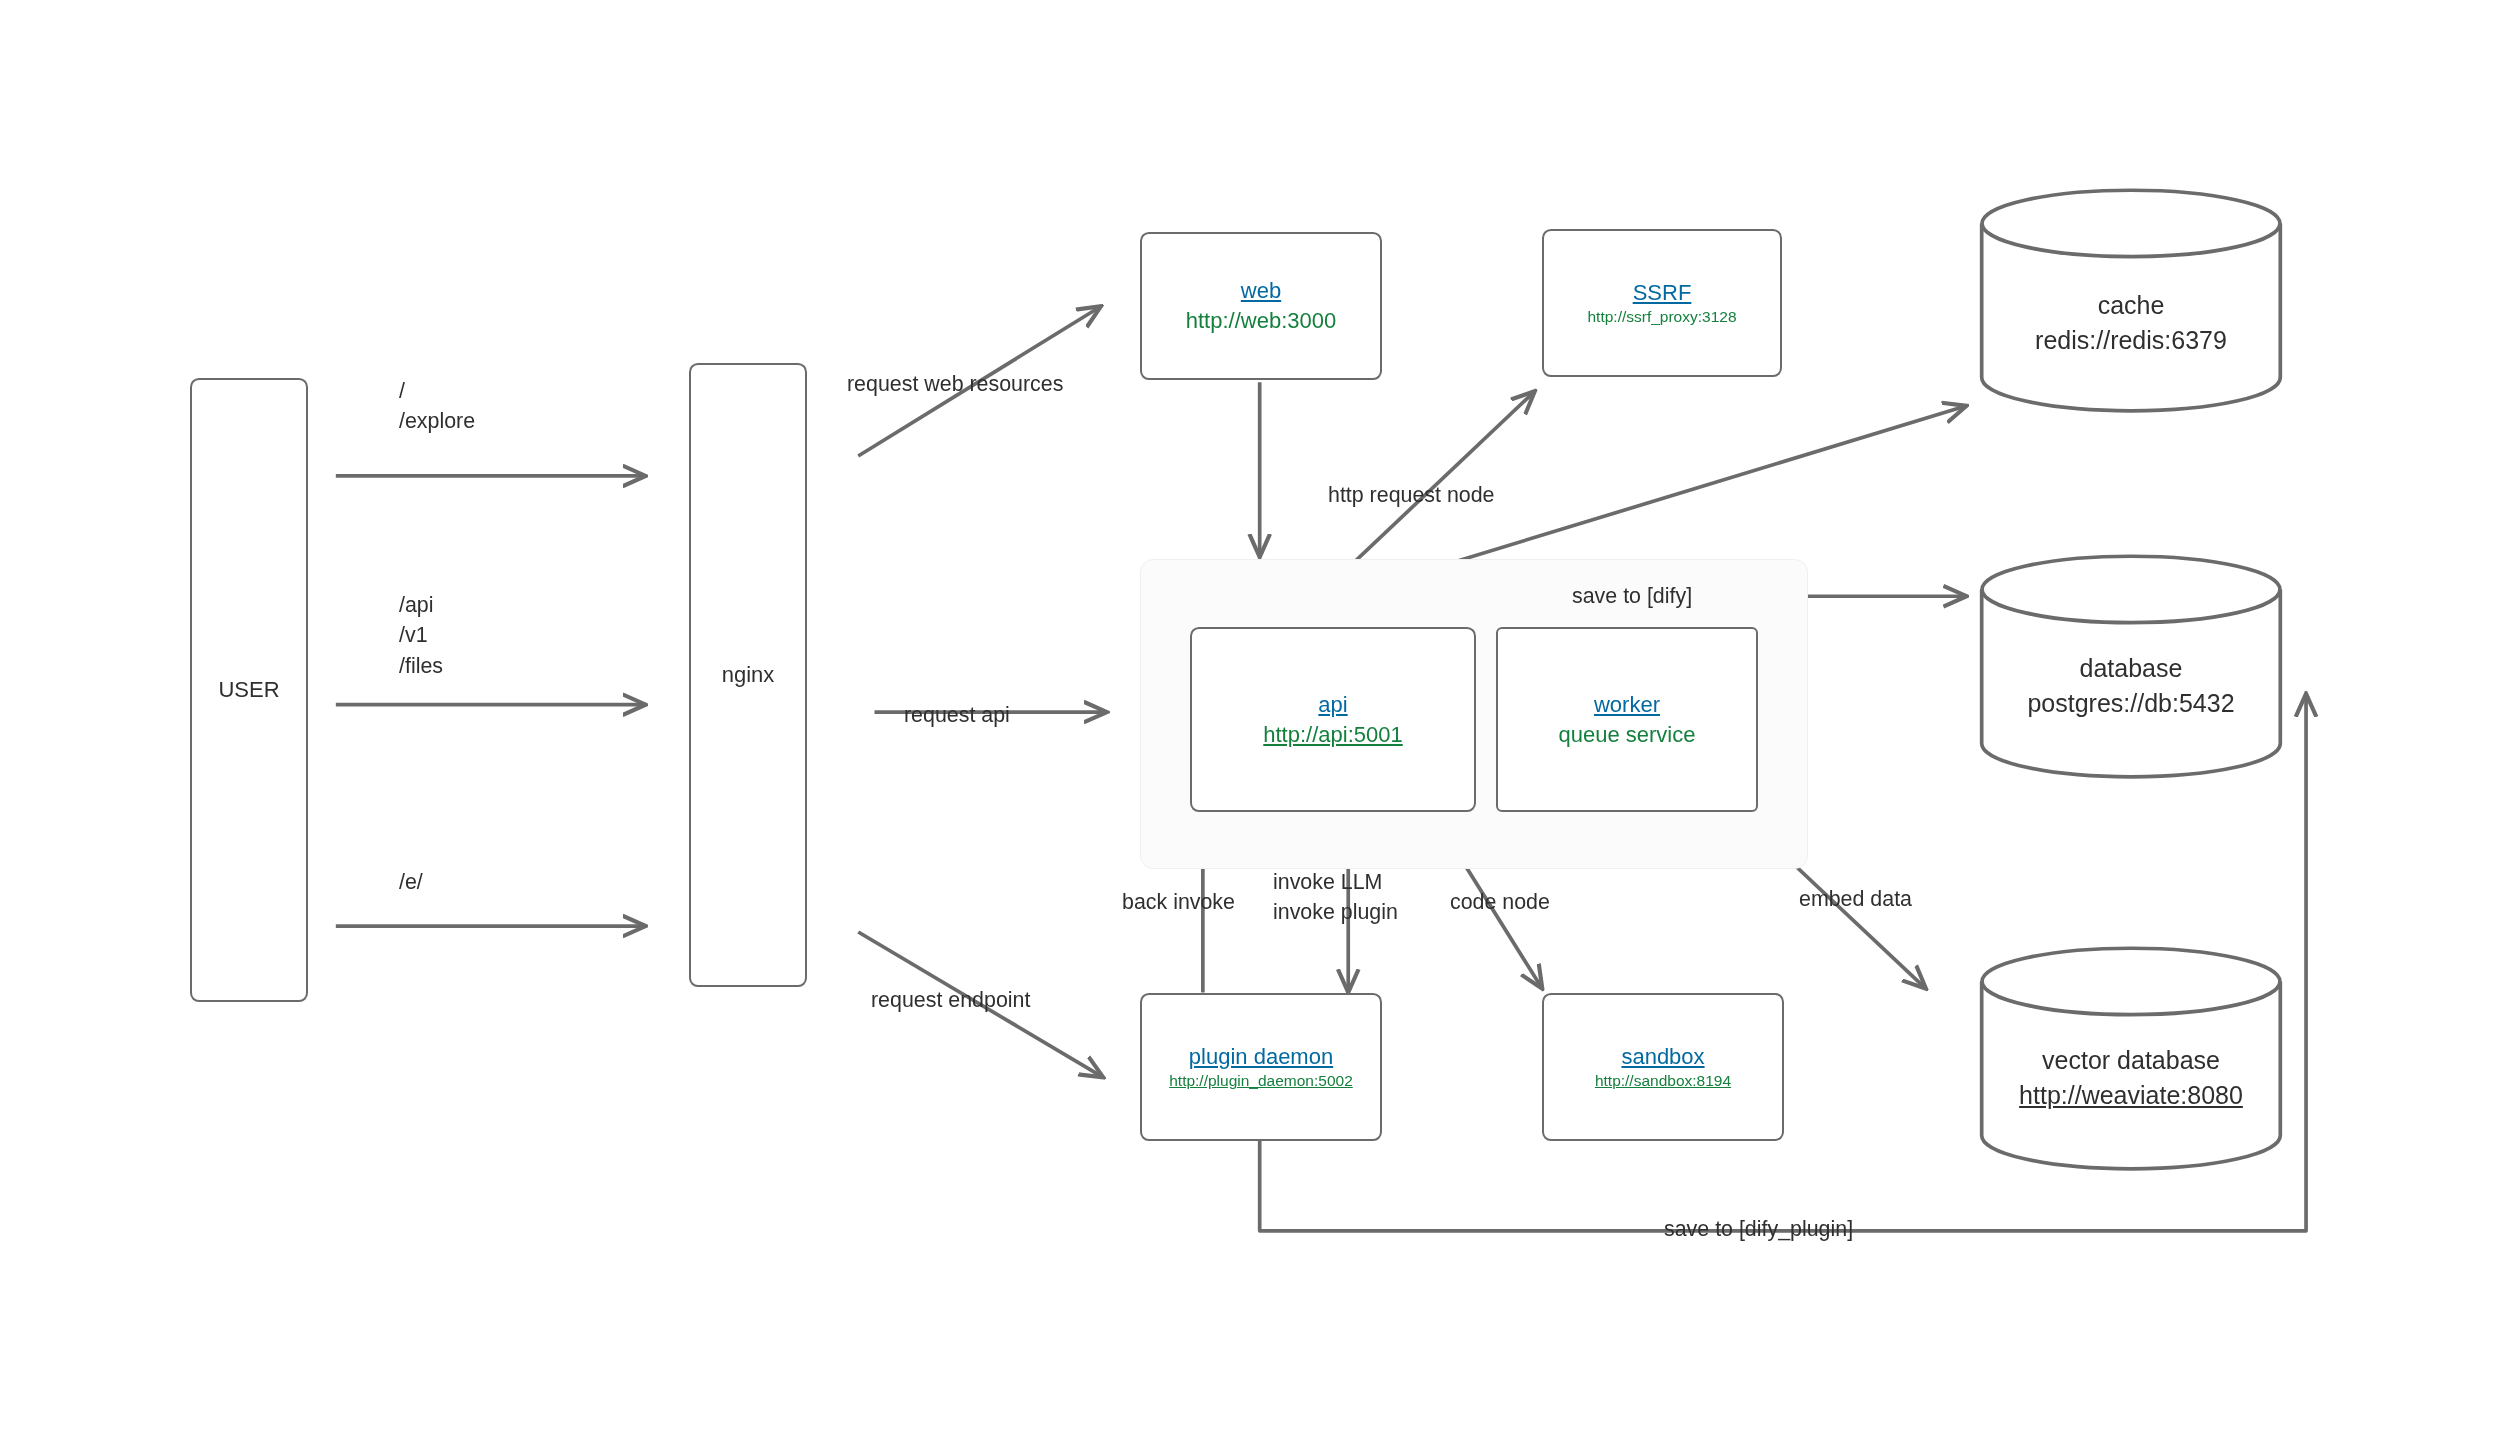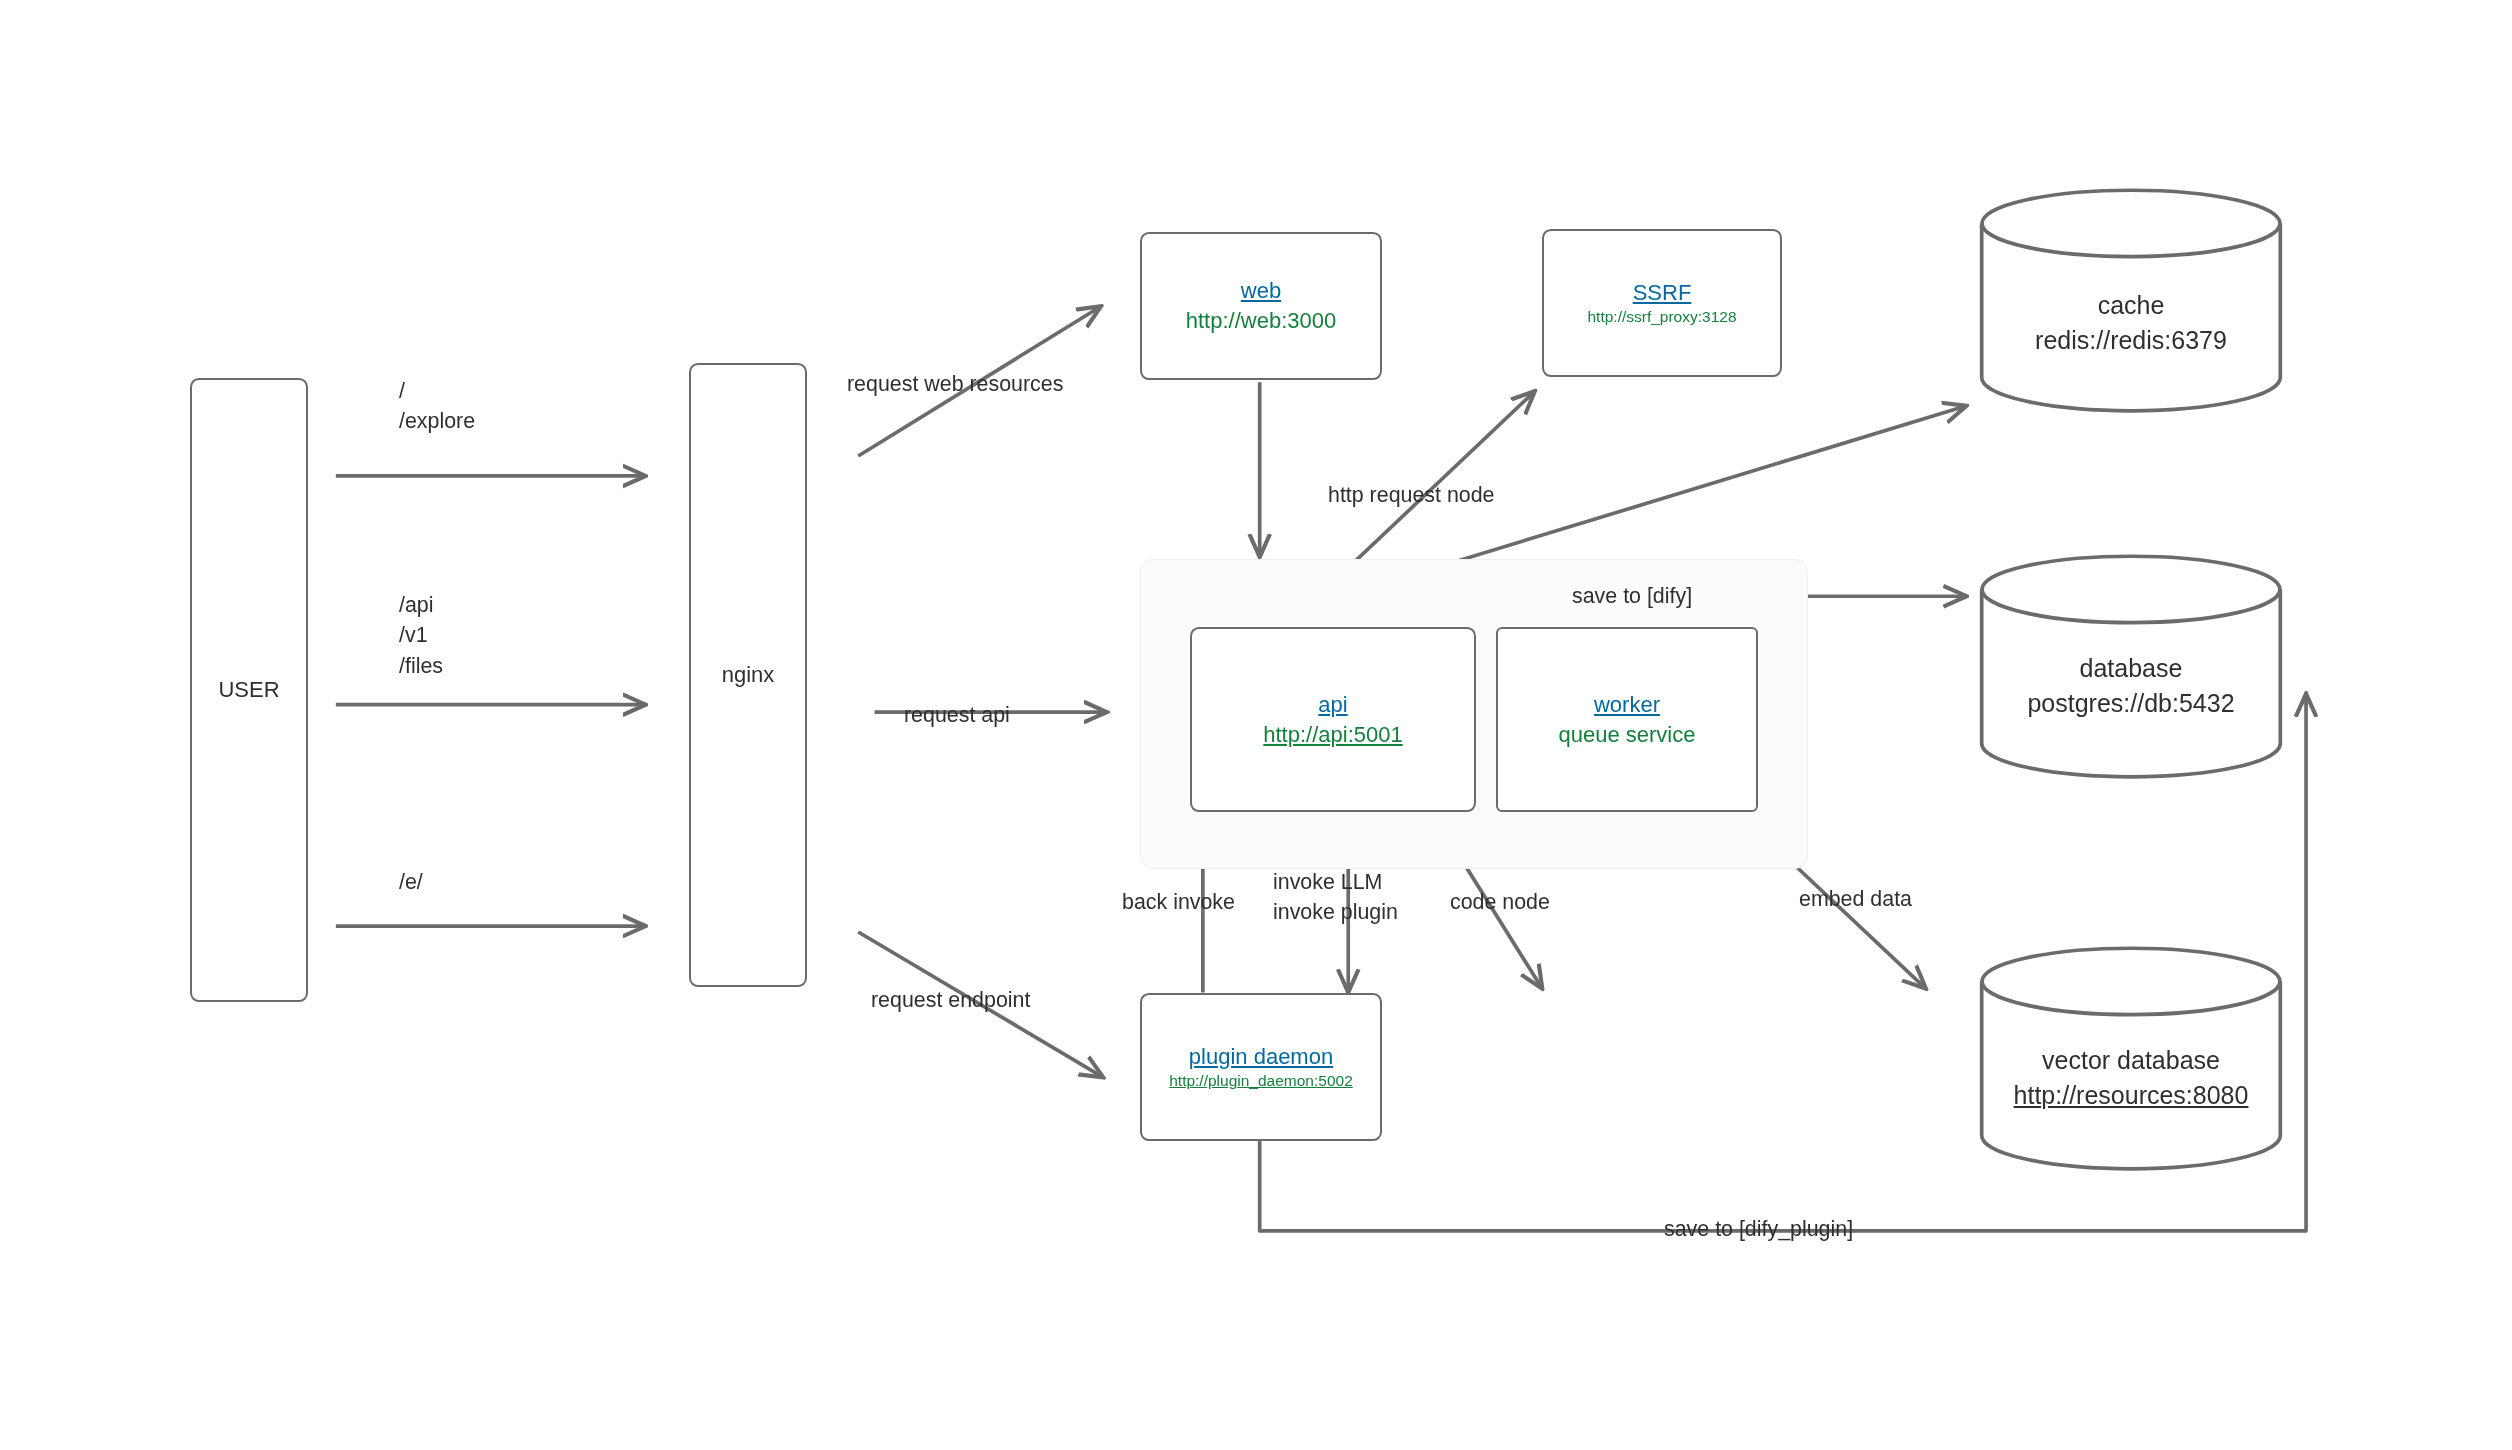--- a/index.html
+++ b/index.html
@@ -161,20 +161,24 @@
   <div class="node" style="left:1496px; top:627px; width:262px; height:185px;border-radius:6px;">
     <span class="title">worker</span>
     <span class="sub">queue service</span>
   </div>
 
   <div class="node" style="left:1140px; top:993px; width:242px; height:148px;">
     <span class="title">plugin daemon</span>
     <span class="sub small link">http://plugin_daemon:5002</span>
   </div>
 
+  <div class="node" style="left:1542px; top:993px; width:242px; height:148px;">
+    <span class="title">sandbox</span>
+    <span class="sub small link">http://sandbox:8194</span>
+  </div>
 
   <div class="cyl" style="left:1978px; top:188px; width:306px; height:225px;">
     <svg width="306" height="225" viewBox="0 0 415 305">
       <path d="M 5 48 L 5 257 A 202 45 0 0 0 410 257 L 410 48" fill="#ffffff" stroke="#6b6b6b" stroke-width="5"></path>
       <ellipse cx="207.5" cy="48" rx="202" ry="45" fill="#ffffff" stroke="#6b6b6b" stroke-width="5"></ellipse>
     </svg>
     <div class="cyl-text" style="top:100px;">
       <div>cache</div>
       <div>redis://redis:6379</div>
     </div>
@@ -191,21 +195,21 @@
     </div>
   </div>
 
   <div class="cyl" style="left:1978px; top:946px; width:306px; height:225px;">
     <svg width="306" height="225" viewBox="0 0 415 305">
       <path d="M 5 48 L 5 257 A 202 45 0 0 0 410 257 L 410 48" fill="#ffffff" stroke="#6b6b6b" stroke-width="5"></path>
       <ellipse cx="207.5" cy="48" rx="202" ry="45" fill="#ffffff" stroke="#6b6b6b" stroke-width="5"></ellipse>
     </svg>
     <div class="cyl-text" style="top:97px;">
       <div>vector database</div>
-      <div><span class="link">http://resources:8080</span></div>
+      <div><span class="link">http://weaviate:8080</span></div>
     </div>
   </div>
 
   <div class="edge-label" style="left:399px; top:376px;">/
 /explore</div>
 
   <div class="edge-label" style="left:399px; top:590px;">/api
 /v1
 /files</div>
 

